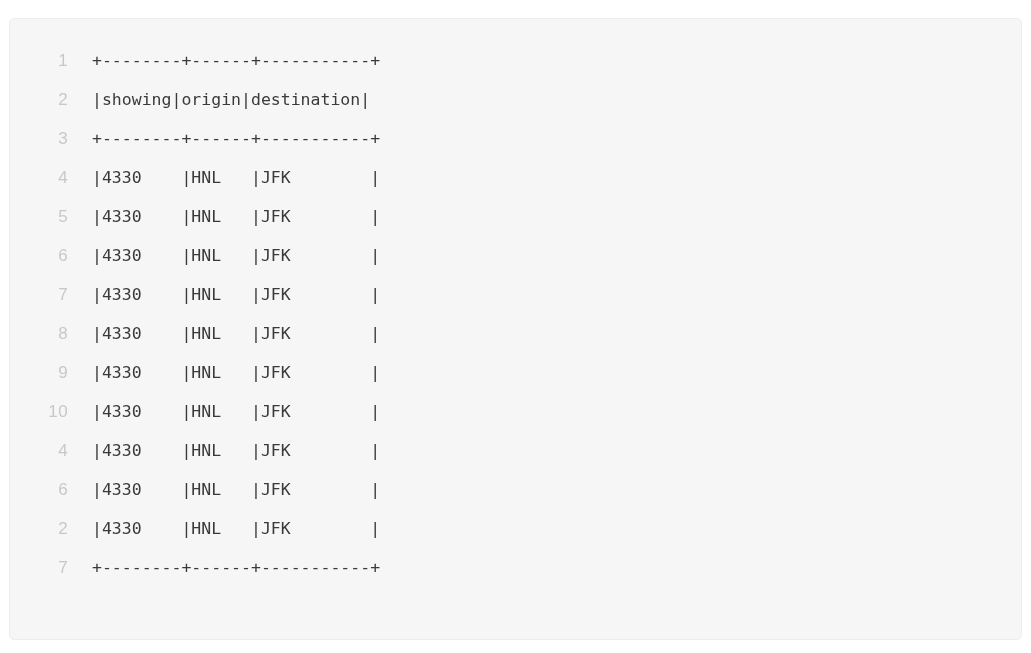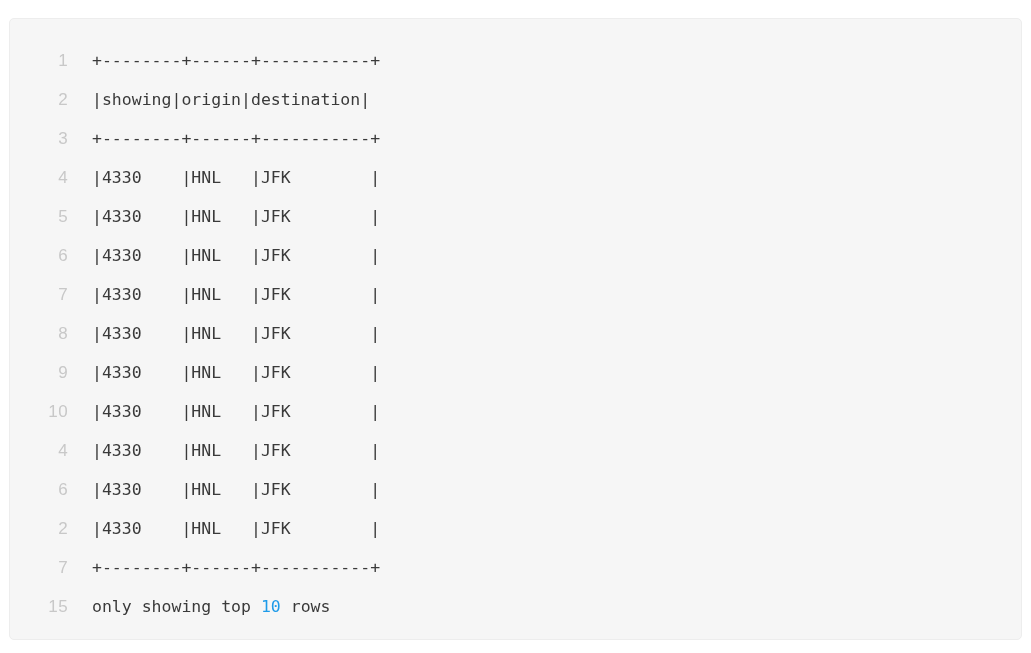--- a/index.html
+++ b/index.html
@@ -160,22 +160,18 @@
         <div class="code-line">
           <span class="gutter">2</span>
           <span class="code-text">|4330    |HNL   |JFK        |</span>
         </div>
 
         <div class="code-line">
           <span class="gutter">7</span>
           <span class="code-text">+--------+------+-----------+</span>
         </div>
 
-        <div class="code-line">
-          <span class="gutter">15</span>
-          <span class="code-text"><span>only showing top </span><span class="tok-num">10</span><span> rows</span></span>
-        </div>
 
       </div>
     </div>
   </div>
 
 </div>
 
 </body></html>

